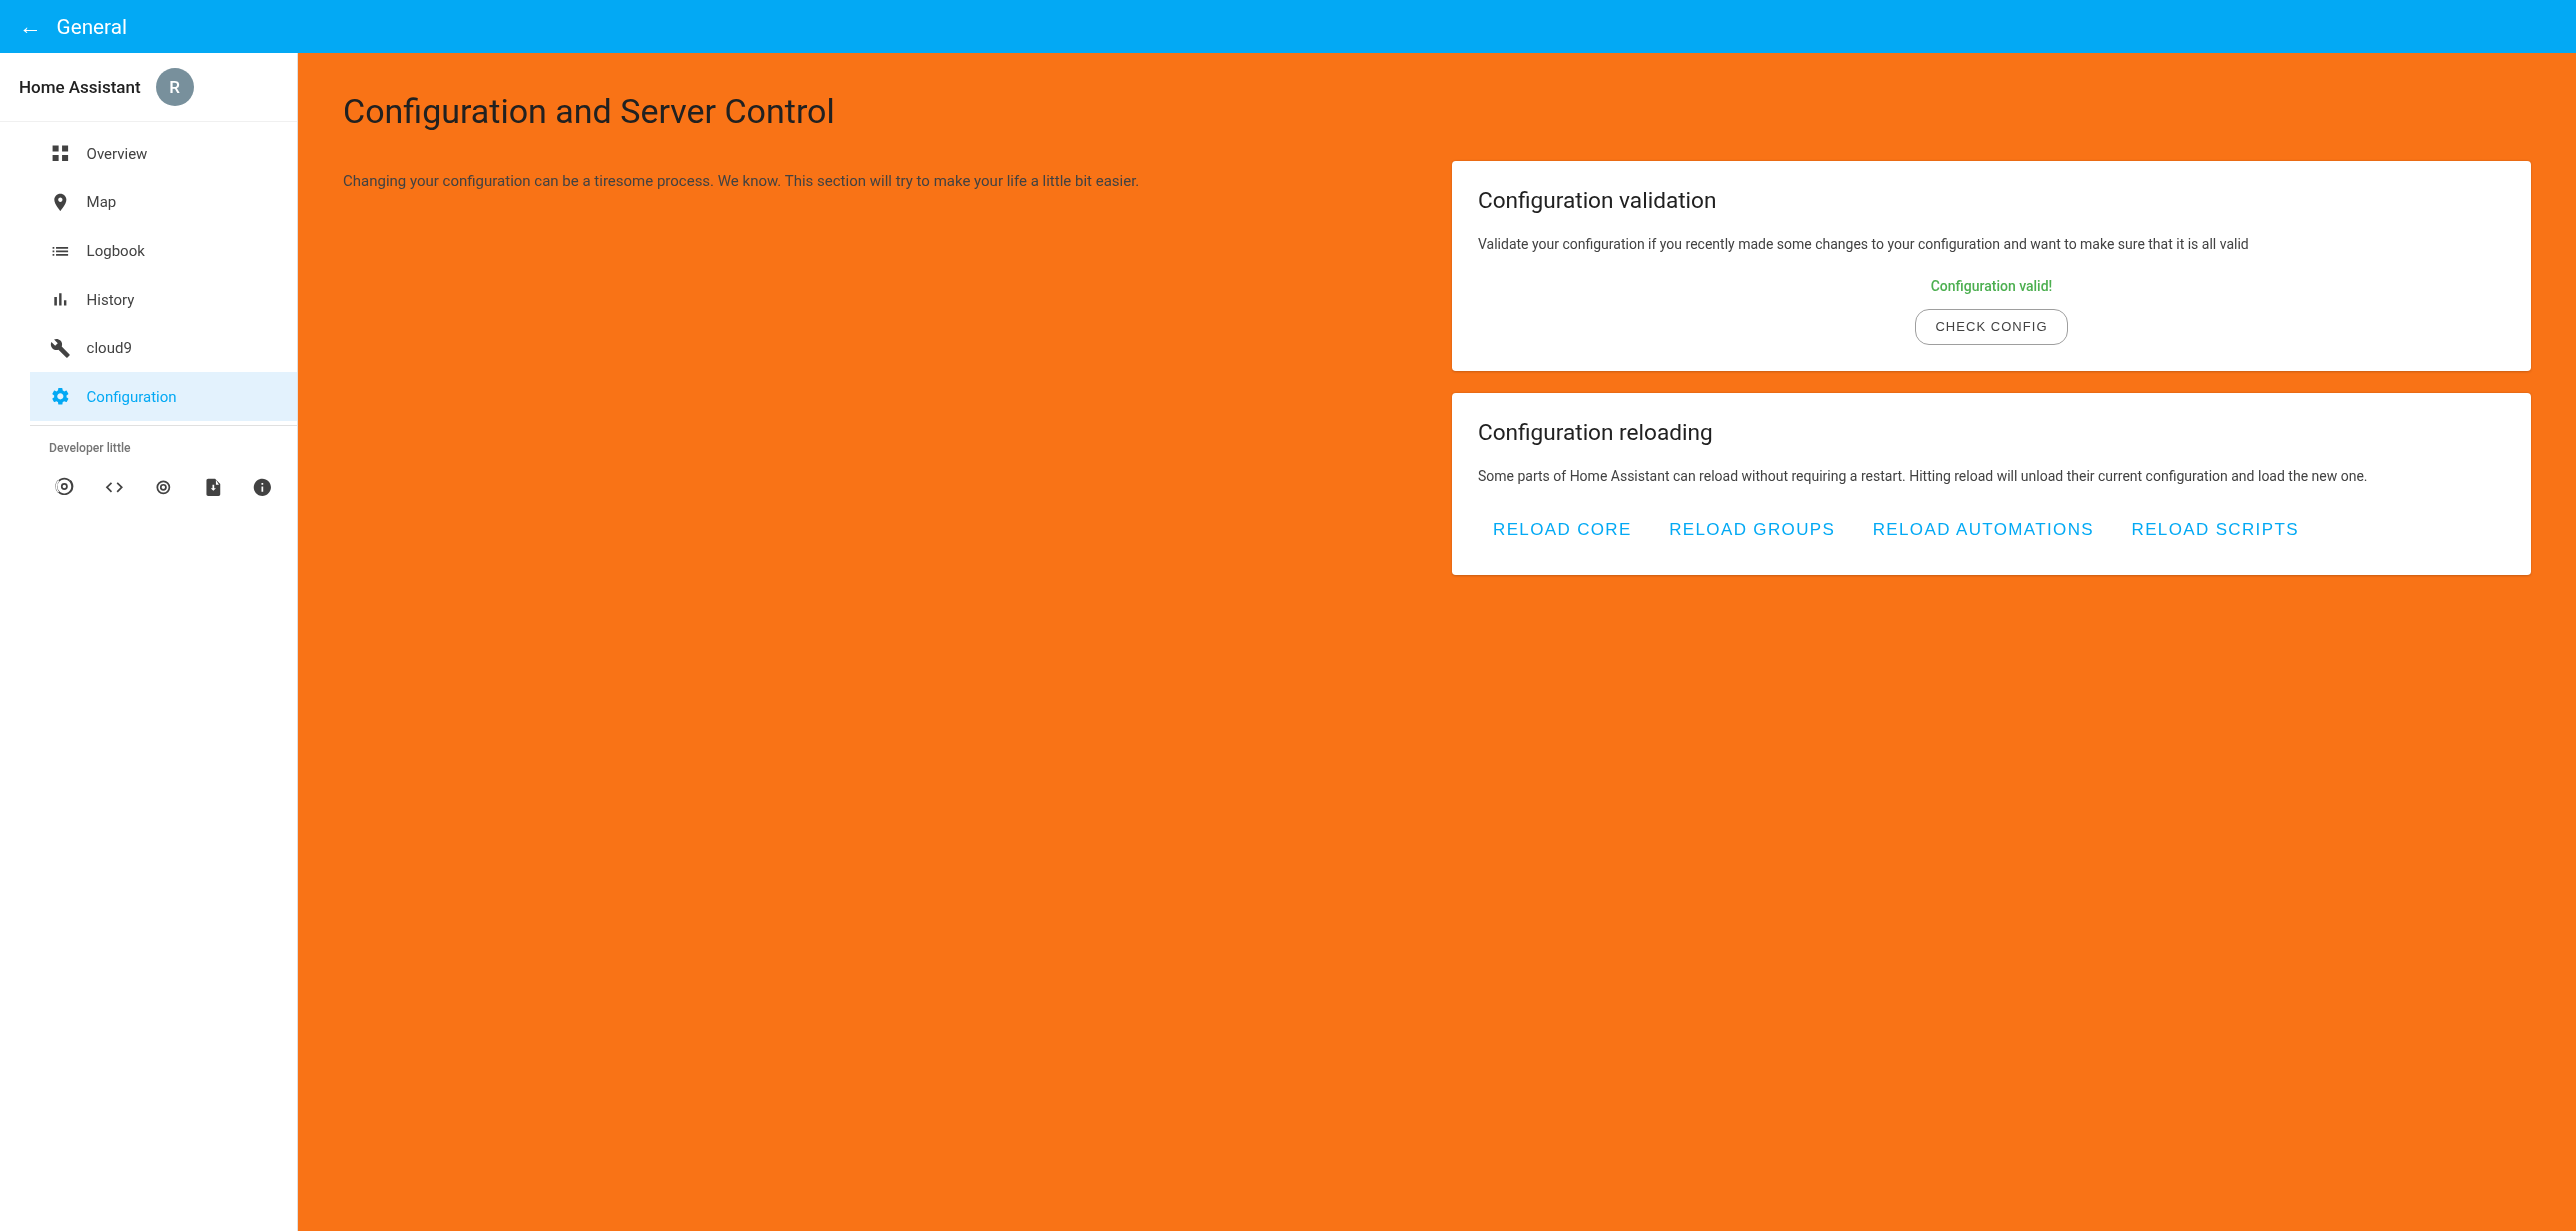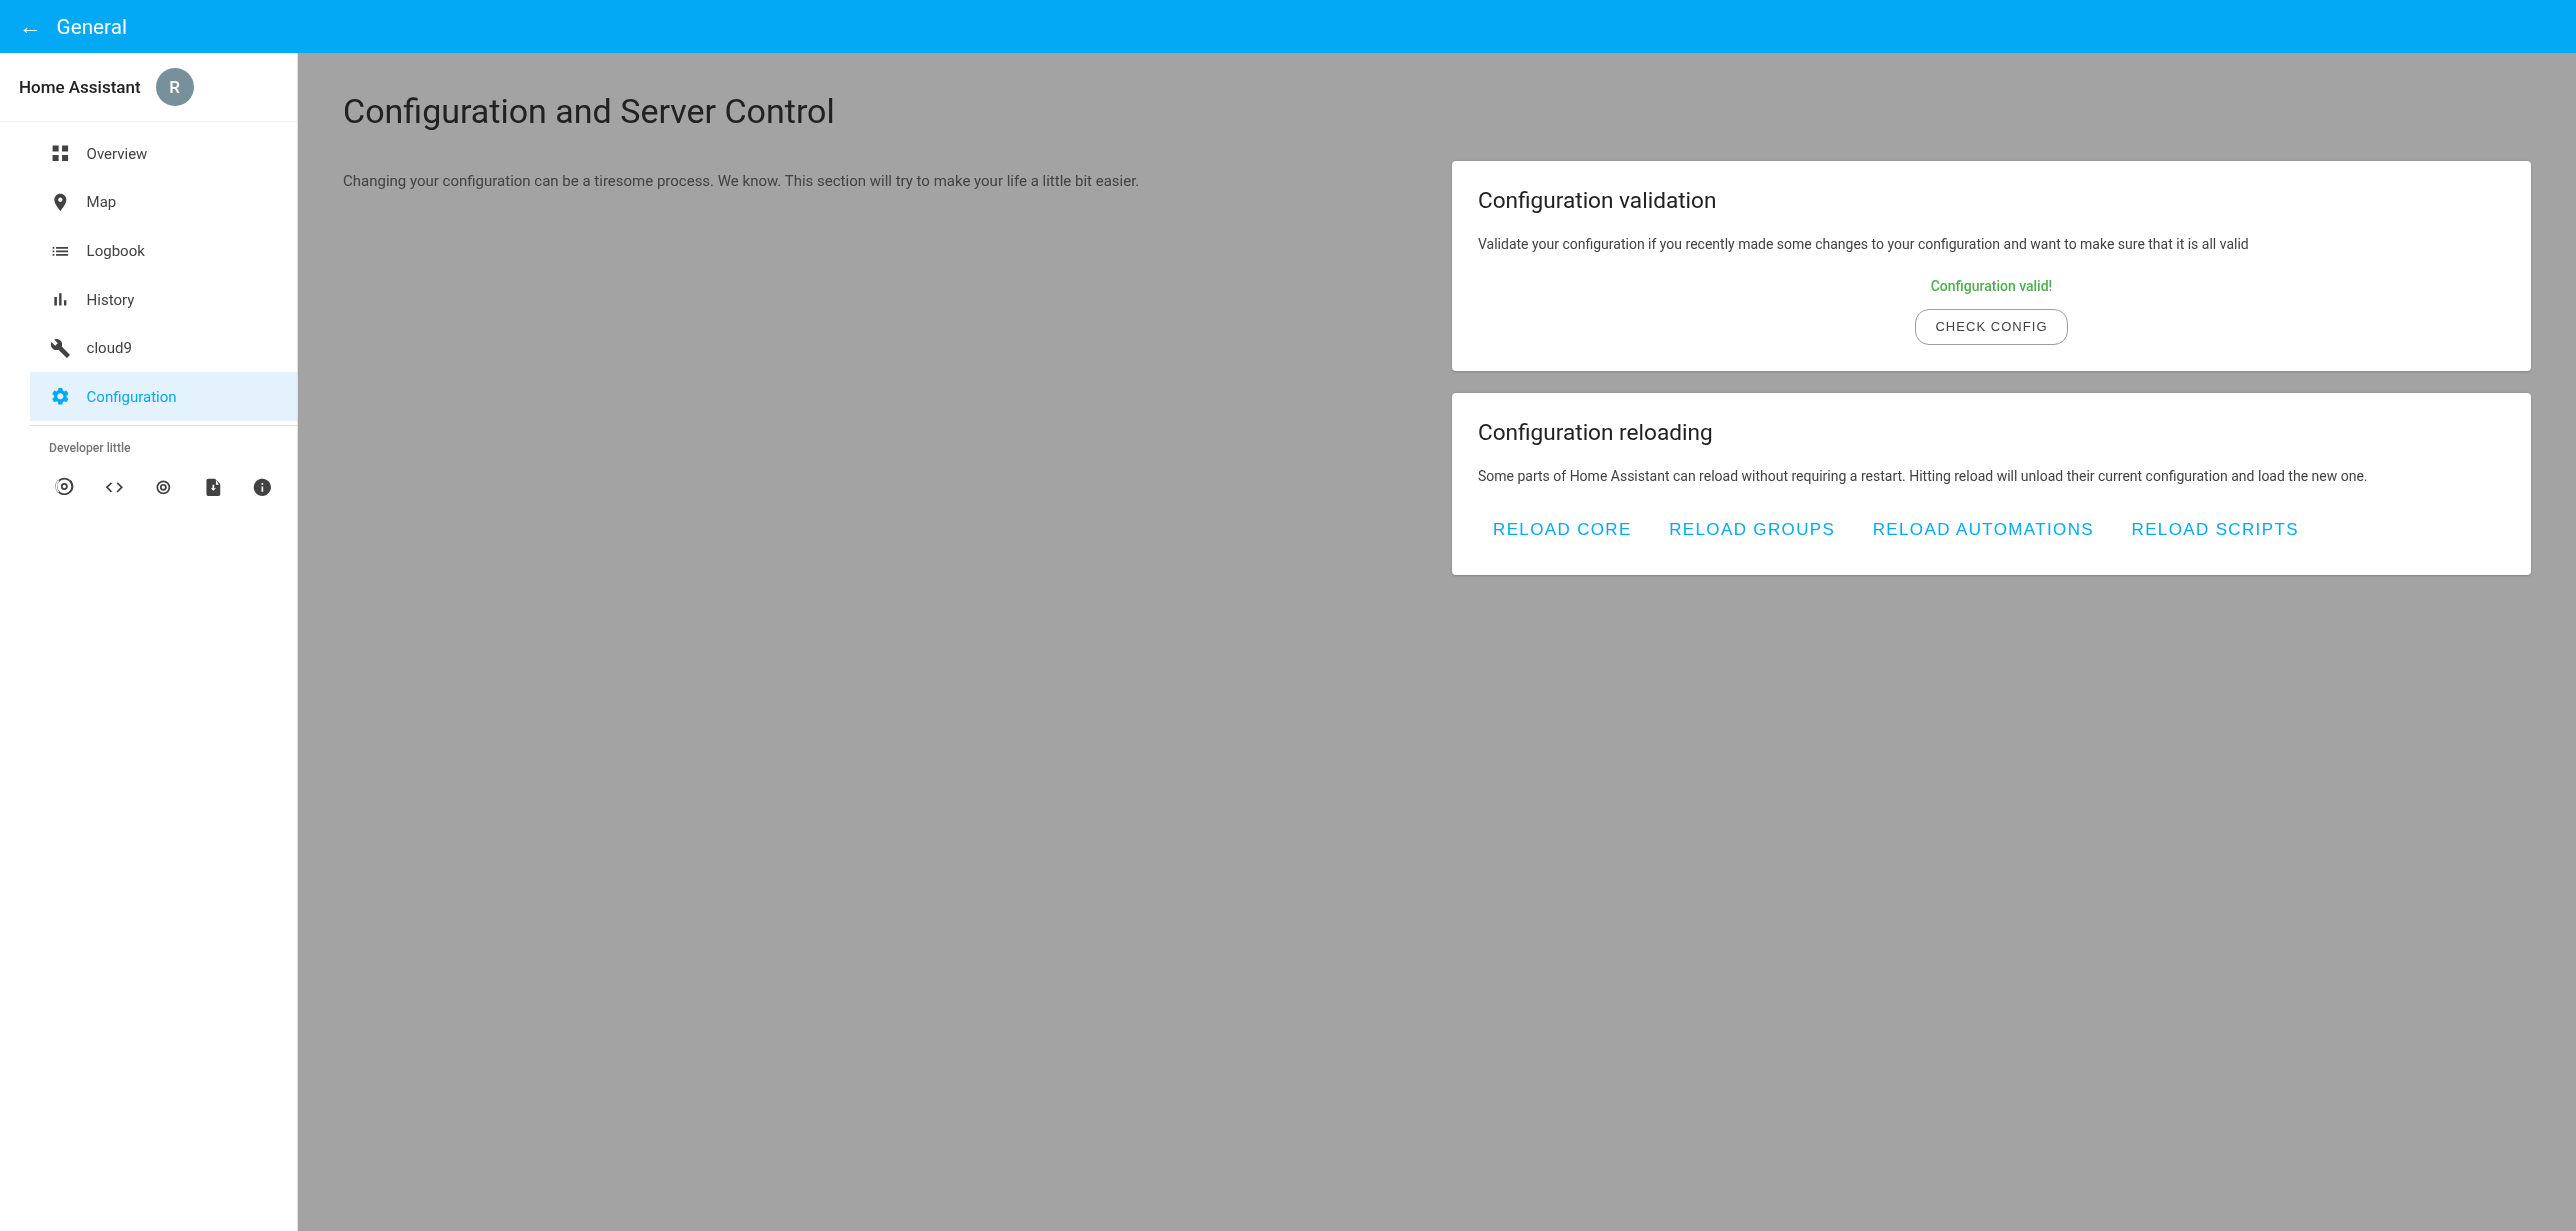--- a/index.html
+++ b/index.html
@@ -133,21 +133,21 @@
       font-size: 19px;
       cursor: pointer;
       border-radius: 50%;
     }
 
     
     .content {
       flex: 1;
       overflow-y: auto;
       padding: 38px 45px;
-      background: #a3a3a3;
+      background: #f97316;
     }
 
     .page-title {
       font-size: 34px;
       font-weight: 400;
       color: #212121;
       margin-bottom: 30px;
     }
 
     .content-grid {

